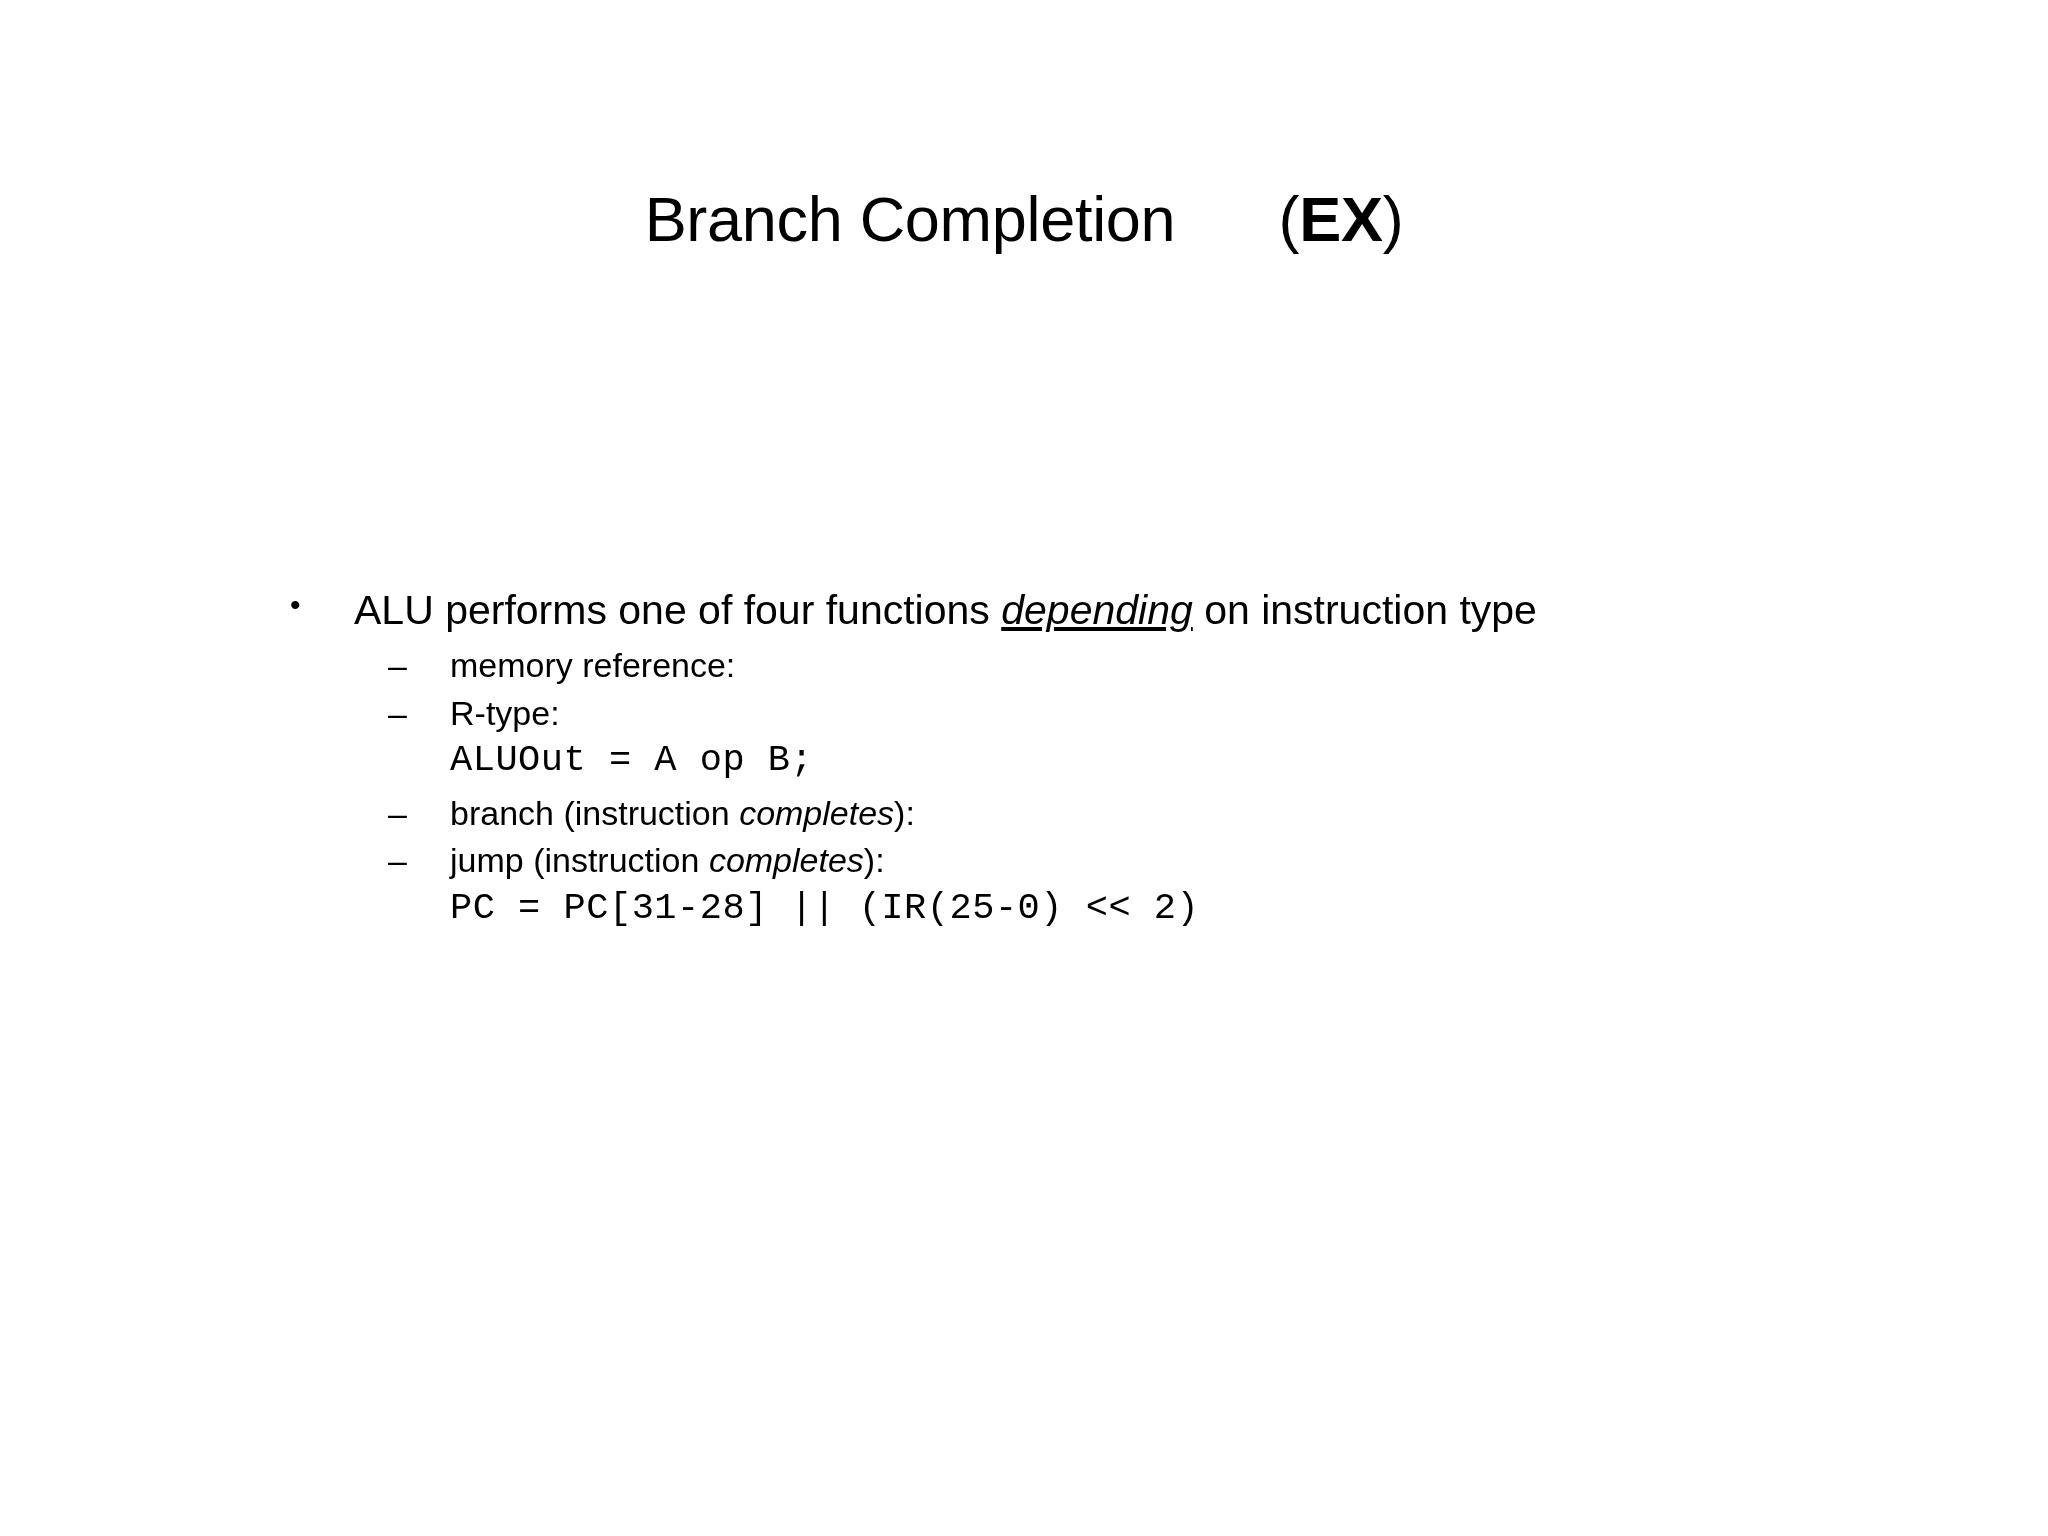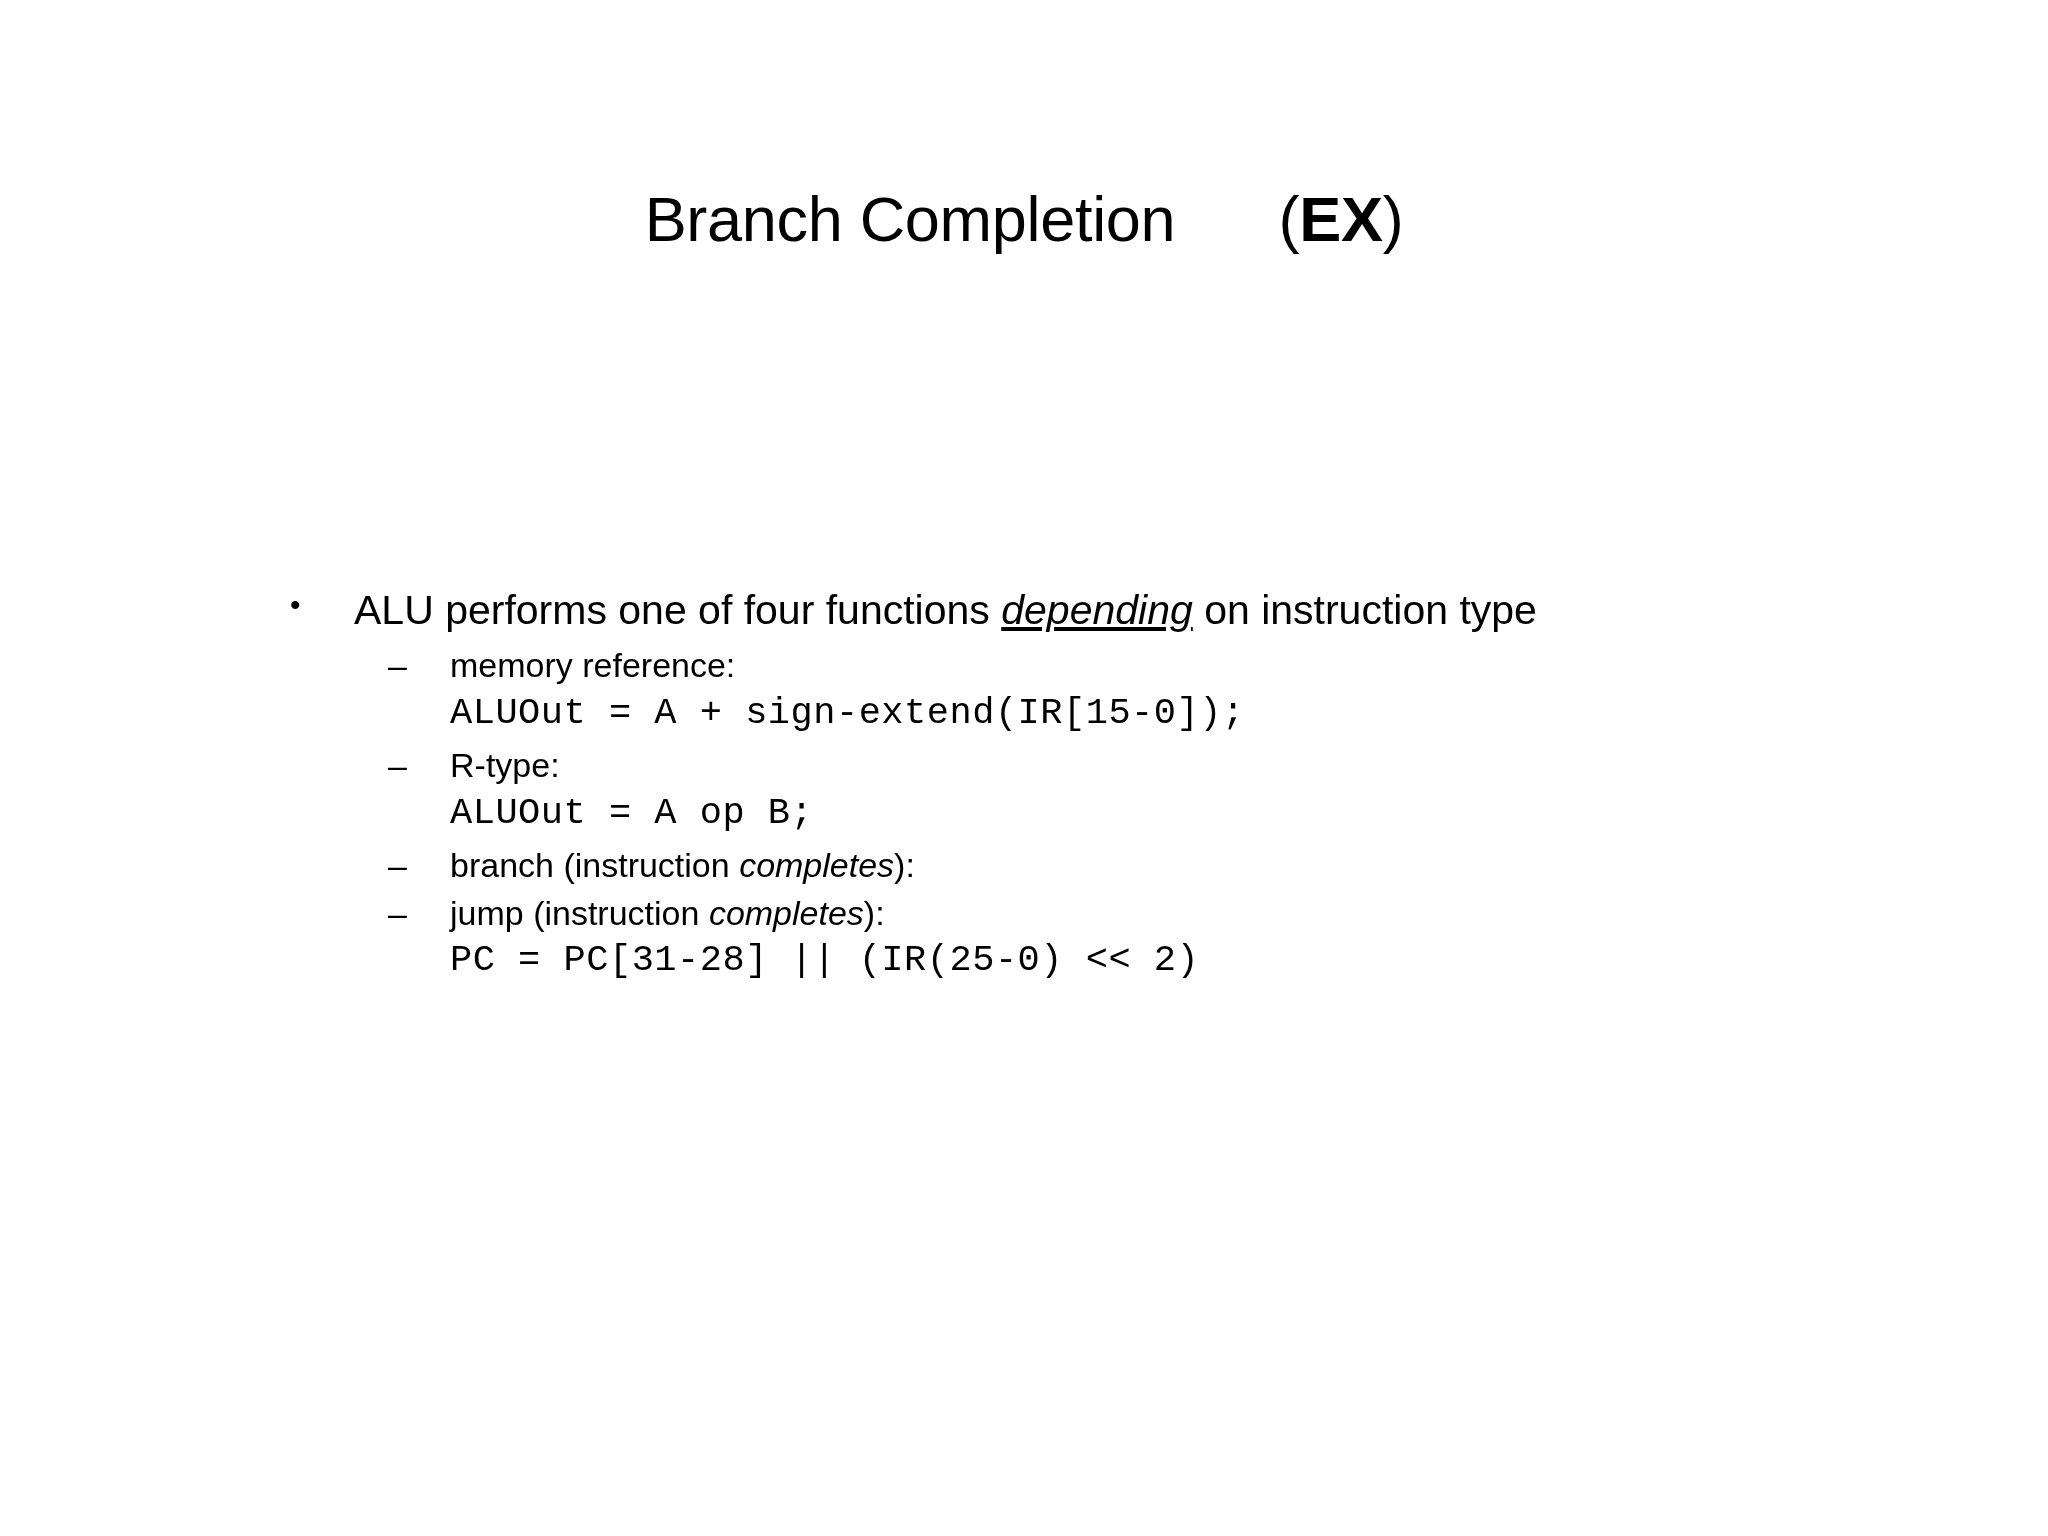--- a/index.html
+++ b/index.html
@@ -119,21 +119,20 @@
   <div class="body-block">
 
     <div class="lvl1">
       <span class="marker">•</span><span>ALU performs one of four functions </span><span class="em-underline">depending</span><span> on instruction type</span>
     </div>
 
     <div class="sub-group">
       <div class="lvl2">
         <span class="marker">–</span><span>memory reference:</span><span class="em"></span><span></span>
       </div>
-      <div class="code">ALUOut = A + sign-extend(IR[15-0]);</div>
     </div>
 
     <div class="sub-group">
       <div class="lvl2">
         <span class="marker">–</span><span>R-type:</span><span class="em"></span><span></span>
       </div>
       <div class="code">ALUOut = A op B;</div>
     </div>
 
     <div class="sub-group">

